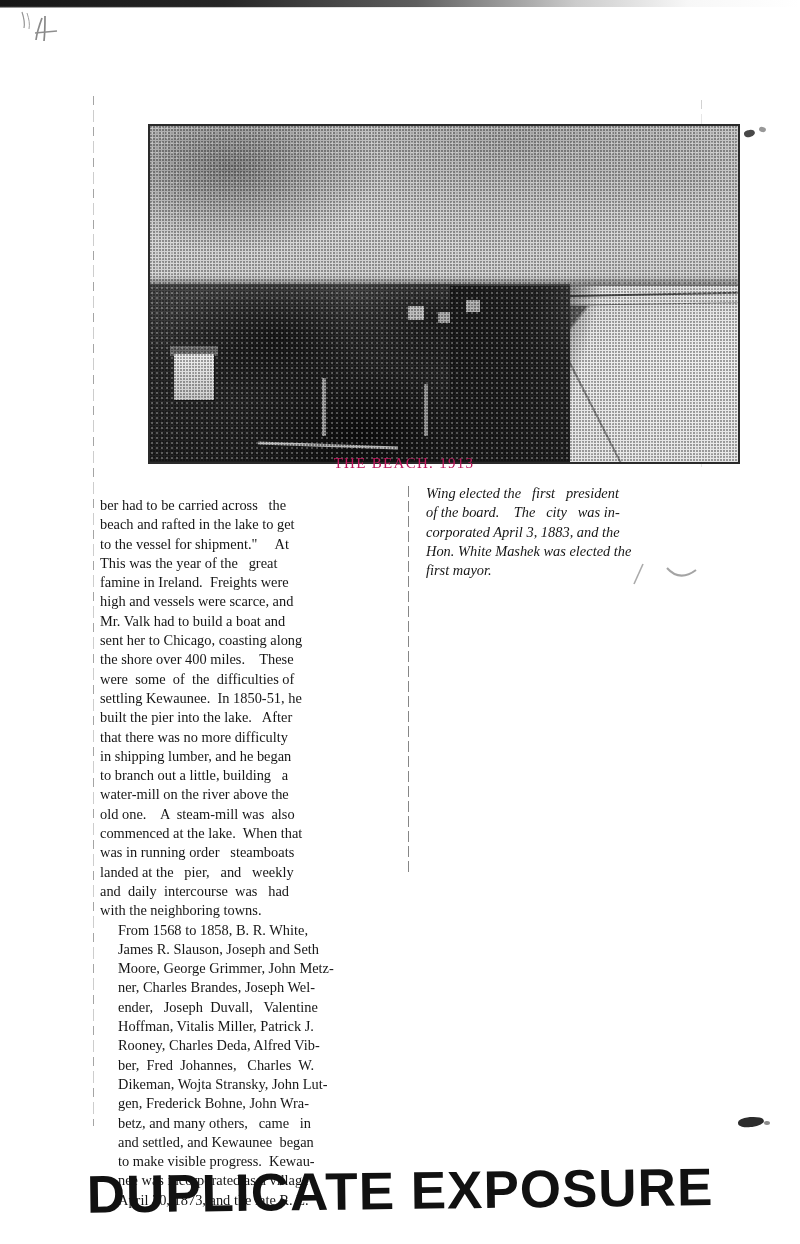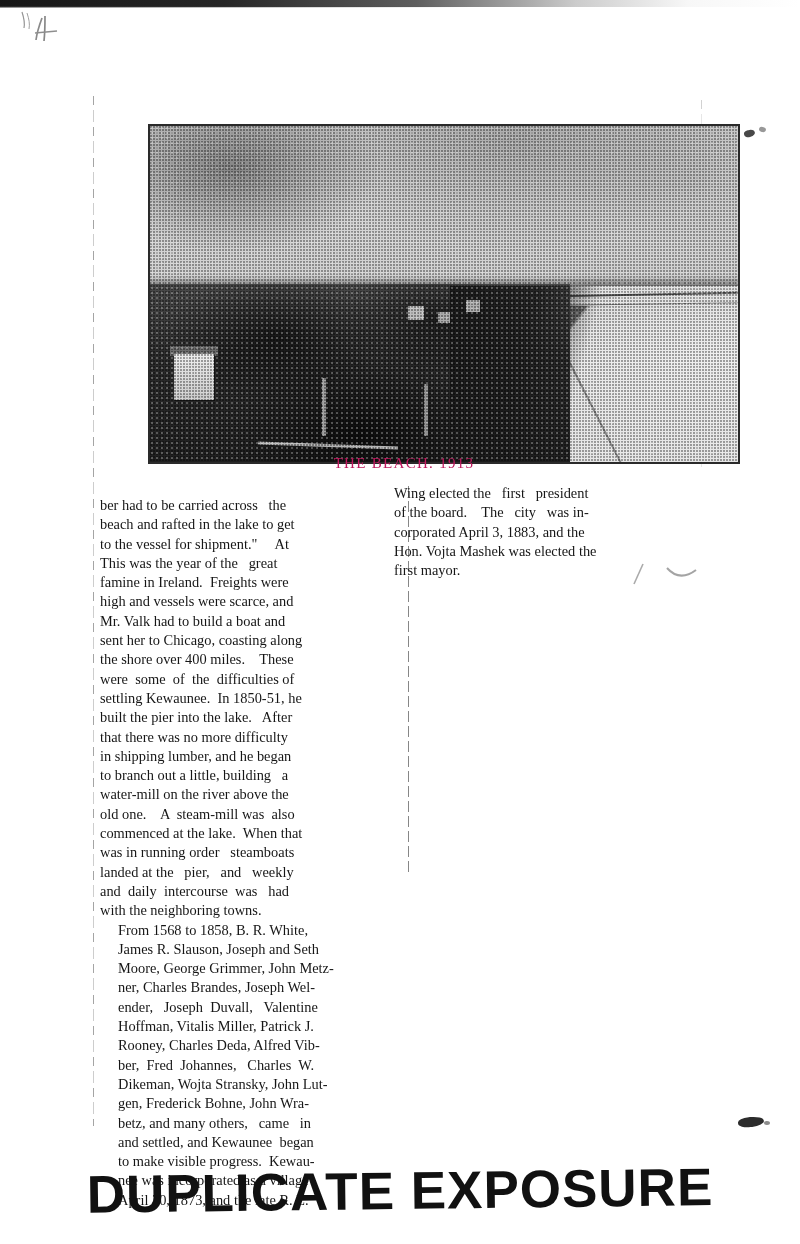--- a/index.html
+++ b/index.html
@@ -251,21 +251,21 @@
   }
   .column {
     position: absolute;
     top: 0;
     font-size: 14.4px;
     line-height: 19.3px;
     color: #161616;
     text-align: justify;
   }
   #column-left  { left: 0px;   width: 302px; margin-top: 12px; }
-  #column-right { left: 294px; width: 292px; }
+  #column-right { left: 326px; width: 292px; font-style: italic; }
 
   .para { margin: 0; }
   .para + .para { text-indent: 18px; }
   .line { display: block; white-space: pre; }
 
   
   #duplicate-exposure-stamp {
     position: absolute;
     left: 0; top: 1160px;
     width: 800px;
@@ -368,21 +368,21 @@
         <span class="line">to make visible progress.  Kewau-</span>
         <span class="line">nee was incorporated as a village</span>
         <span class="line">April 30, 1873, and the late R. L.</span>
       </p>
     </div>
   <div class="column" id="column-right">
       <p class="para">
         <span class="line">Wing elected the   first   president</span>
         <span class="line">of the board.    The   city   was in-</span>
         <span class="line">corporated April 3, 1883, and the</span>
-        <span class="line">Hon. Vojta Mashek was elected the</span>
+        <span class="line">Hon. White Mashek was elected the</span>
         <span class="line">first mayor.</span>
       </p>
     </div>
 </div>
 
 <svg id="hand-mark-right" viewBox="0 0 92 30">
   <path d="M22 24 L31 4" stroke="#666" stroke-width="1.6" fill="none"></path>
   <path d="M55 8 C63 17, 72 19, 84 10" stroke="#5a5a5a" stroke-width="2" fill="none"></path>
 </svg>
 

